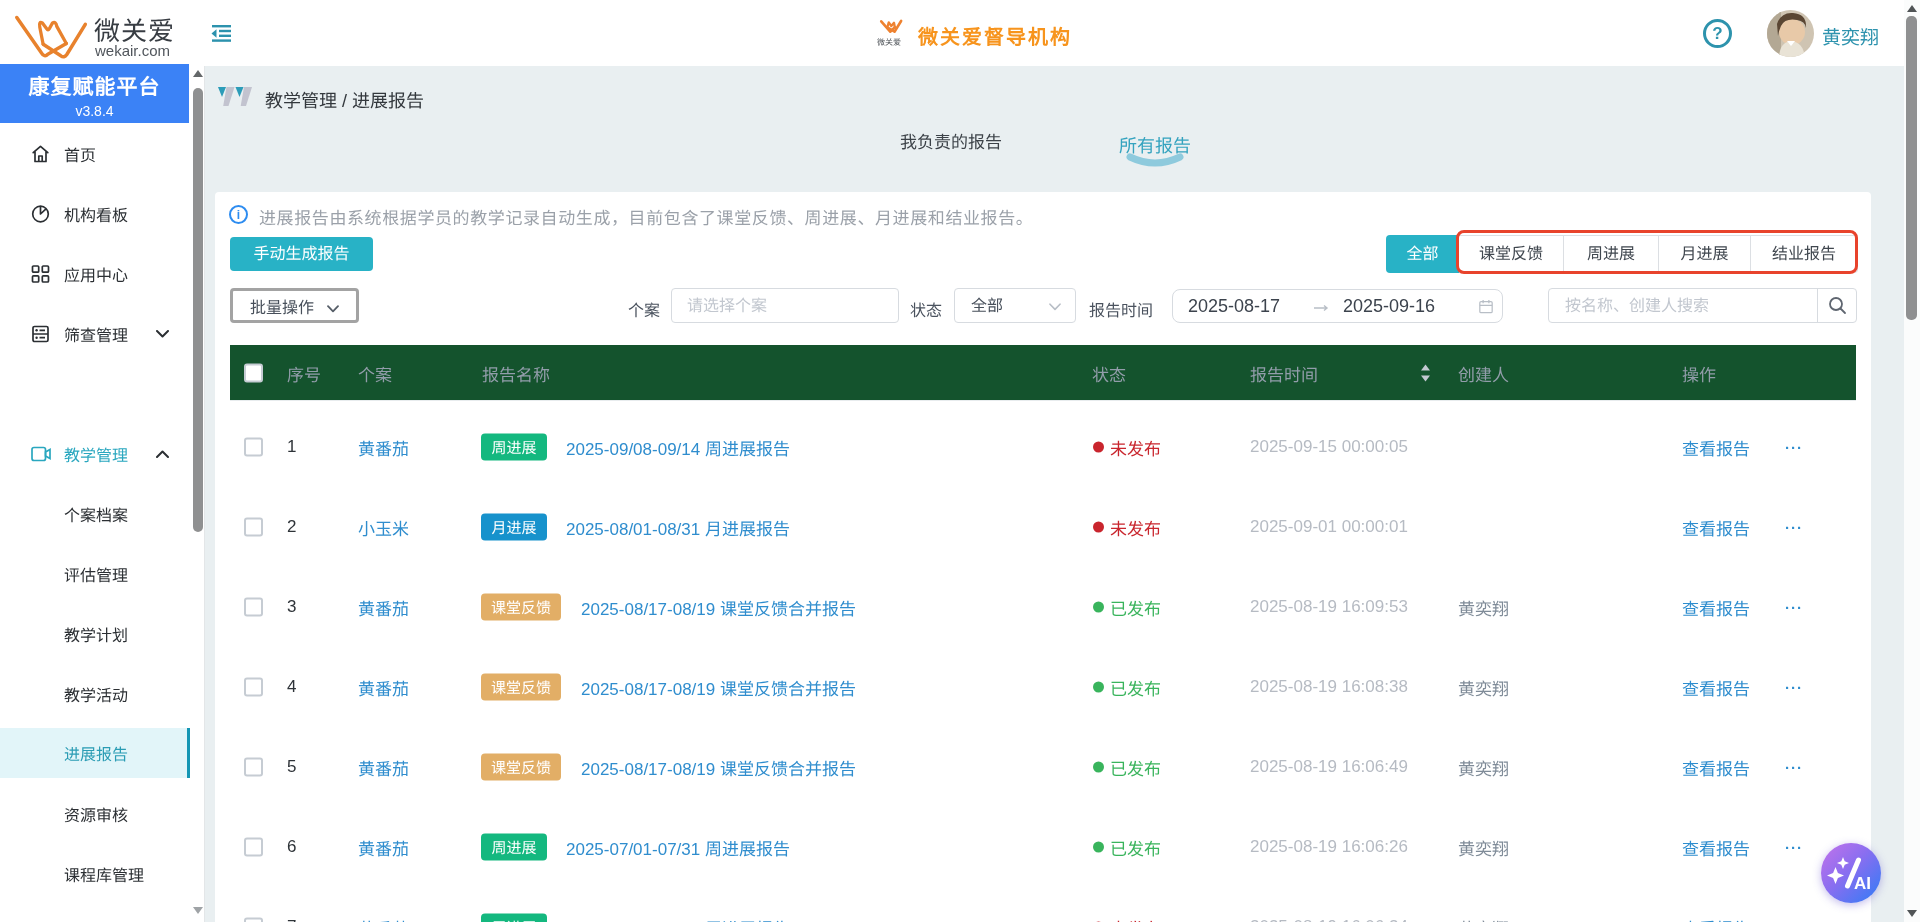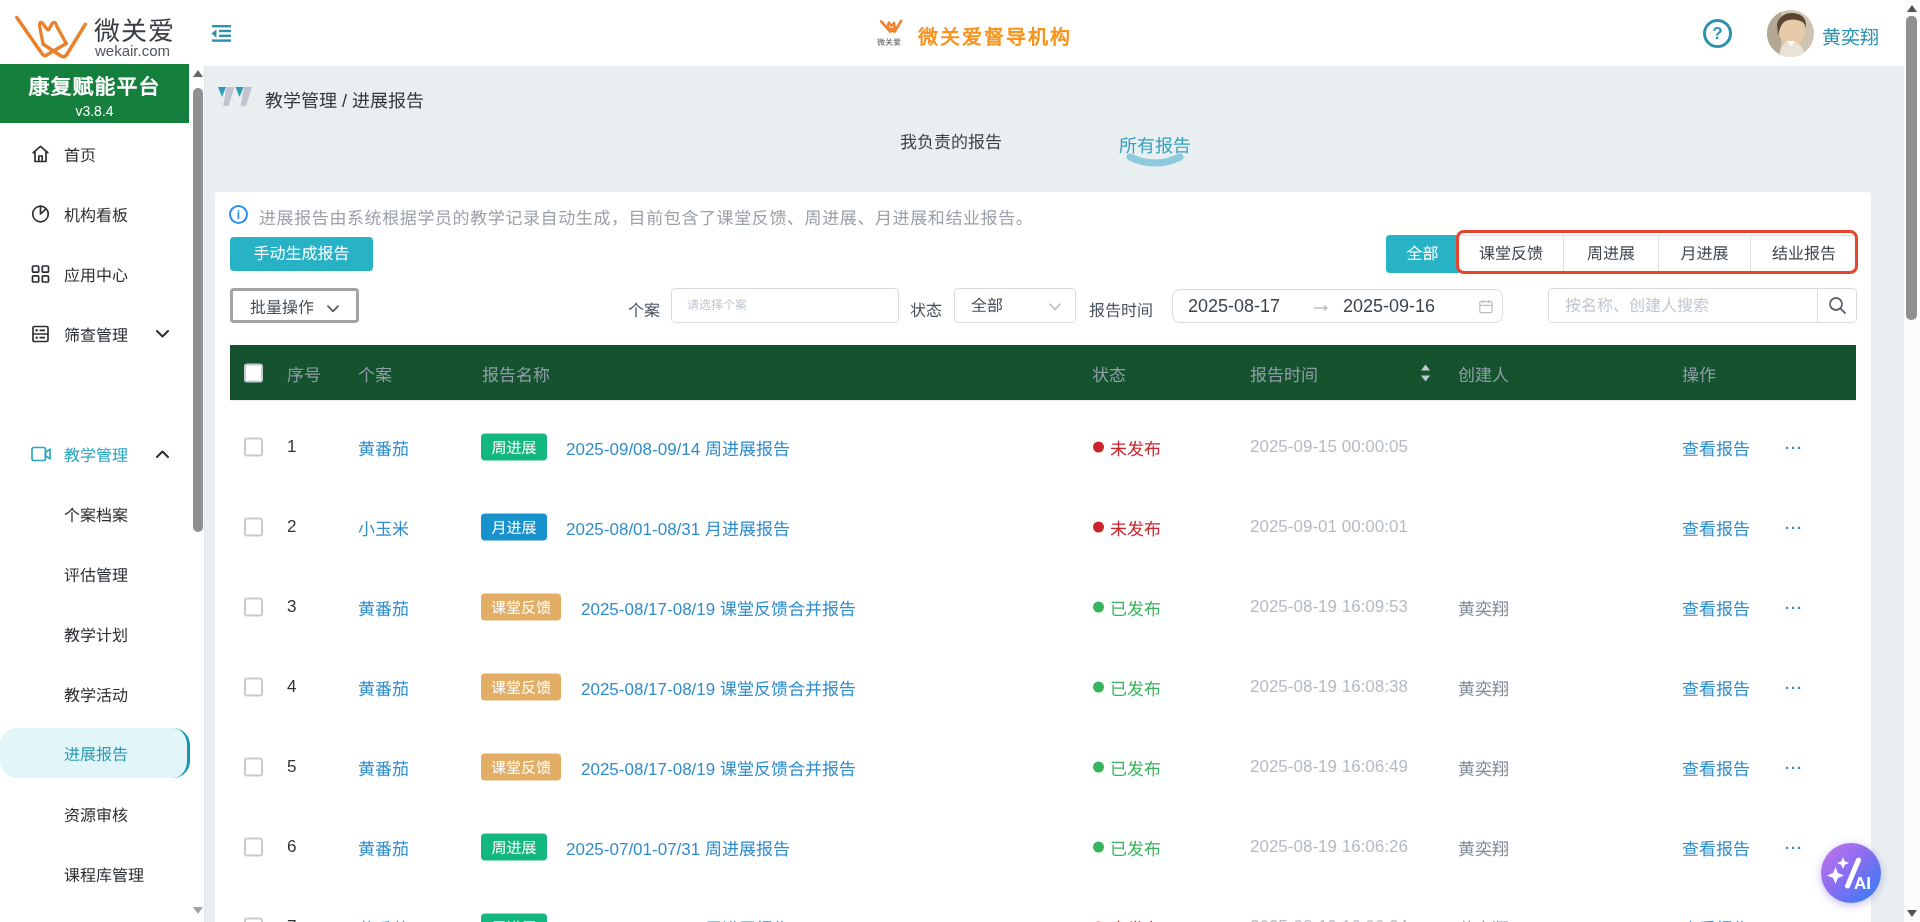--- a/index.html
+++ b/index.html
@@ -2,21 +2,21 @@
 <html lang="zh-CN"><head><meta charset="utf-8">
 <style>
 *{margin:0;padding:0;box-sizing:border-box;}
 html,body{width:1920px;height:922px;overflow:hidden;}
 body{font-family:"Liberation Sans",sans-serif;position:relative;background:#e9eff1;}
 .abs{position:absolute;}
 
 #header{left:0;top:0;width:1920px;height:66px;background:#fff;}
 
 #sidebar{left:0;top:66px;width:190px;height:856px;background:#fff;}
-#sbhead{left:0;top:64px;width:189px;height:59px;background:#15803d;color:#fff;text-align:center;}
+#sbhead{left:0;top:64px;width:189px;height:59px;background:#3b82f6;color:#fff;text-align:center;}
 #sbtrack{left:190px;top:66px;width:15px;height:856px;background:#fff;border-right:1px solid #e3e6e8;}
 #sbthumb{left:193px;top:88px;width:10px;height:444px;background:#8f9091;border-radius:5px;}
 .mi{position:absolute;left:0;width:190px;height:60px;color:#2b2f33;font-size:16px;}
 .mi .txt{position:absolute;left:64px;top:50%;transform:translateY(-50%);}
 .mi svg{position:absolute;left:31px;top:50%;transform:translateY(-50%);}
 .sub .txt{left:64px;}
 #active-item{left:0;width:190px;height:50px;background:#e2f5f9;border-right:3px solid #1496b4;}
 #active-item .txt{color:#2a9cb4;}
 
 #content{left:206px;top:66px;width:1698px;height:856px;background:#e9eff1;}
@@ -125,21 +125,21 @@
 </div>
 <div class="abs" style="left:1456px;top:230px;width:402px;height:44px;border:3px solid #e8432c;border-radius:8px;"></div>
 
 <div class="abs" style="left:230px;top:288px;width:129px;height:35px;border:3px solid #a3a3a3;border-radius:4px;font-size:16px;color:#474f5a;line-height:33px;">
   <span style="margin-left:17px;">批量操作</span>
   <svg style="margin-left:9px;" width="12" height="8" viewBox="0 0 12 8">
       <path d="M1 1.2 L6 6.4 L11 1.2" fill="none" stroke="#565e68" stroke-width="1.8" stroke-linecap="round" stroke-linejoin="round"></path>
     </svg>
 </div>
 <div class="abs" style="left:628px;top:297px;font-size:16px;color:#4a525e;">个案</div>
-<div class="abs" style="left:671px;top:288px;width:228px;height:35px;border:1px solid #d7dbe0;border-radius:4px;font-size:12px;color:#c2c7cf;line-height:33px;"><span style="margin-left:15px;">请选择个案</span></div>
+<div class="abs" style="left:671px;top:288px;width:228px;height:35px;border:1px solid #d7dbe0;border-radius:4px;font-size:16px;color:#c2c7cf;line-height:33px;"><span style="margin-left:15px;">请选择个案</span></div>
 <div class="abs" style="left:910px;top:297px;font-size:16px;color:#4a525e;">状态</div>
 <div class="abs" style="left:954px;top:288px;width:122px;height:35px;border:1px solid #d7dbe0;border-radius:4px;font-size:16px;color:#474f5a;line-height:33px;">
   <span style="margin-left:16px;">全部</span>
   <svg style="position:absolute;right:14px;top:14px;" width="12" height="8" viewBox="0 0 12 8">
       <path d="M1 1.2 L6 6.4 L11 1.2" fill="none" stroke="#b8bec6" stroke-width="1.6" stroke-linecap="round" stroke-linejoin="round"></path>
     </svg>
 </div>
 <div class="abs" style="left:1089px;top:297px;font-size:16px;color:#4a525e;">报告时间</div>
 <div class="abs" style="left:1172px;top:289px;width:331px;height:34px;border:1px solid #d7dbe0;border-radius:8px;font-size:18px;color:#3c434d;line-height:32px;">
   <span style="position:absolute;left:15px;">2025-08-17</span>
@@ -226,21 +226,21 @@
     </div>
   <div class="mi sub" style="top:478px;">
       <span class="txt">评估管理</span>
     </div>
   <div class="mi sub" style="top:538px;">
       <span class="txt">教学计划</span>
     </div>
   <div class="mi sub" style="top:598px;">
       <span class="txt">教学活动</span>
     </div>
-  <div class="mi sub" id="active-item" style="top:662px;border-radius:17px;">
+  <div class="mi sub" id="active-item" style="top:662px;">
       <span class="txt">进展报告</span>
     </div>
   <div class="mi sub" style="top:718px;">
       <span class="txt">资源审核</span>
     </div>
   <div class="mi sub" style="top:778px;">
       <span class="txt">课程库管理</span>
     </div>
 </div>
 <div class="abs" id="sbtrack"></div>

